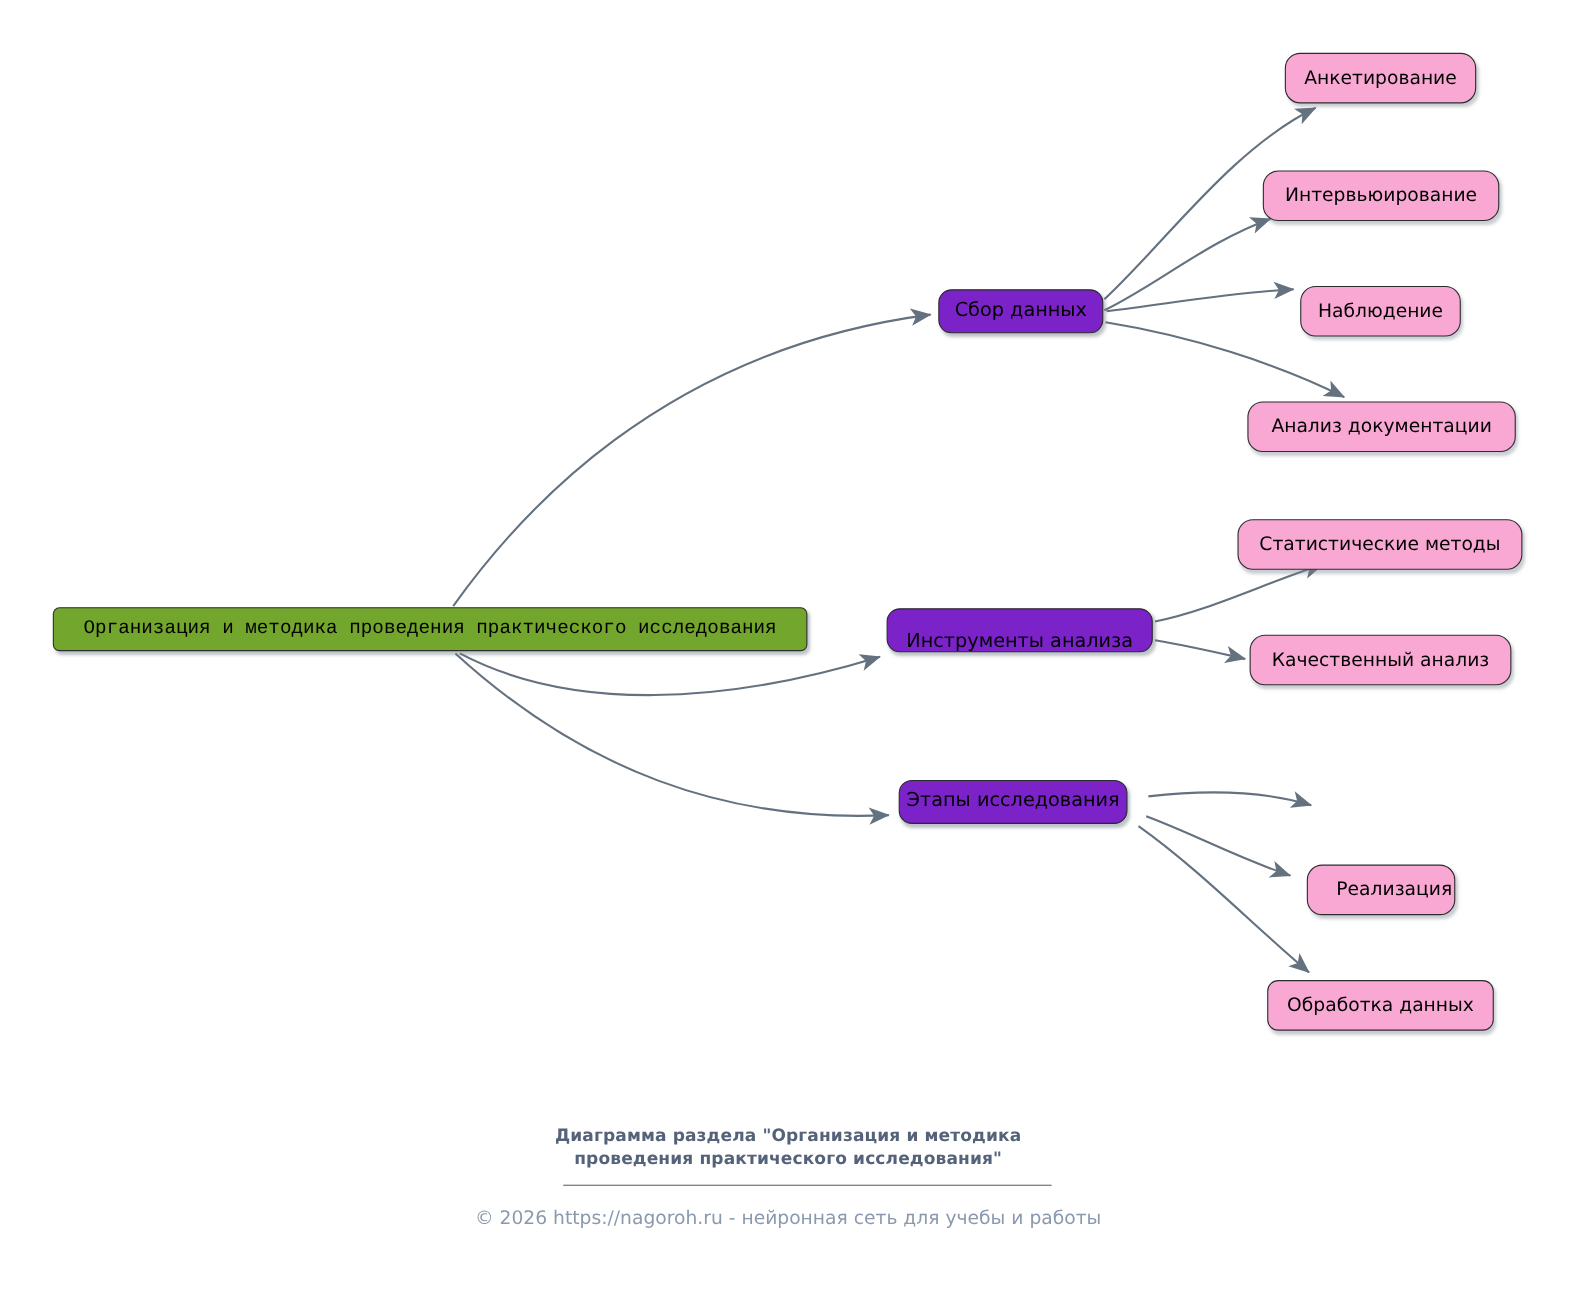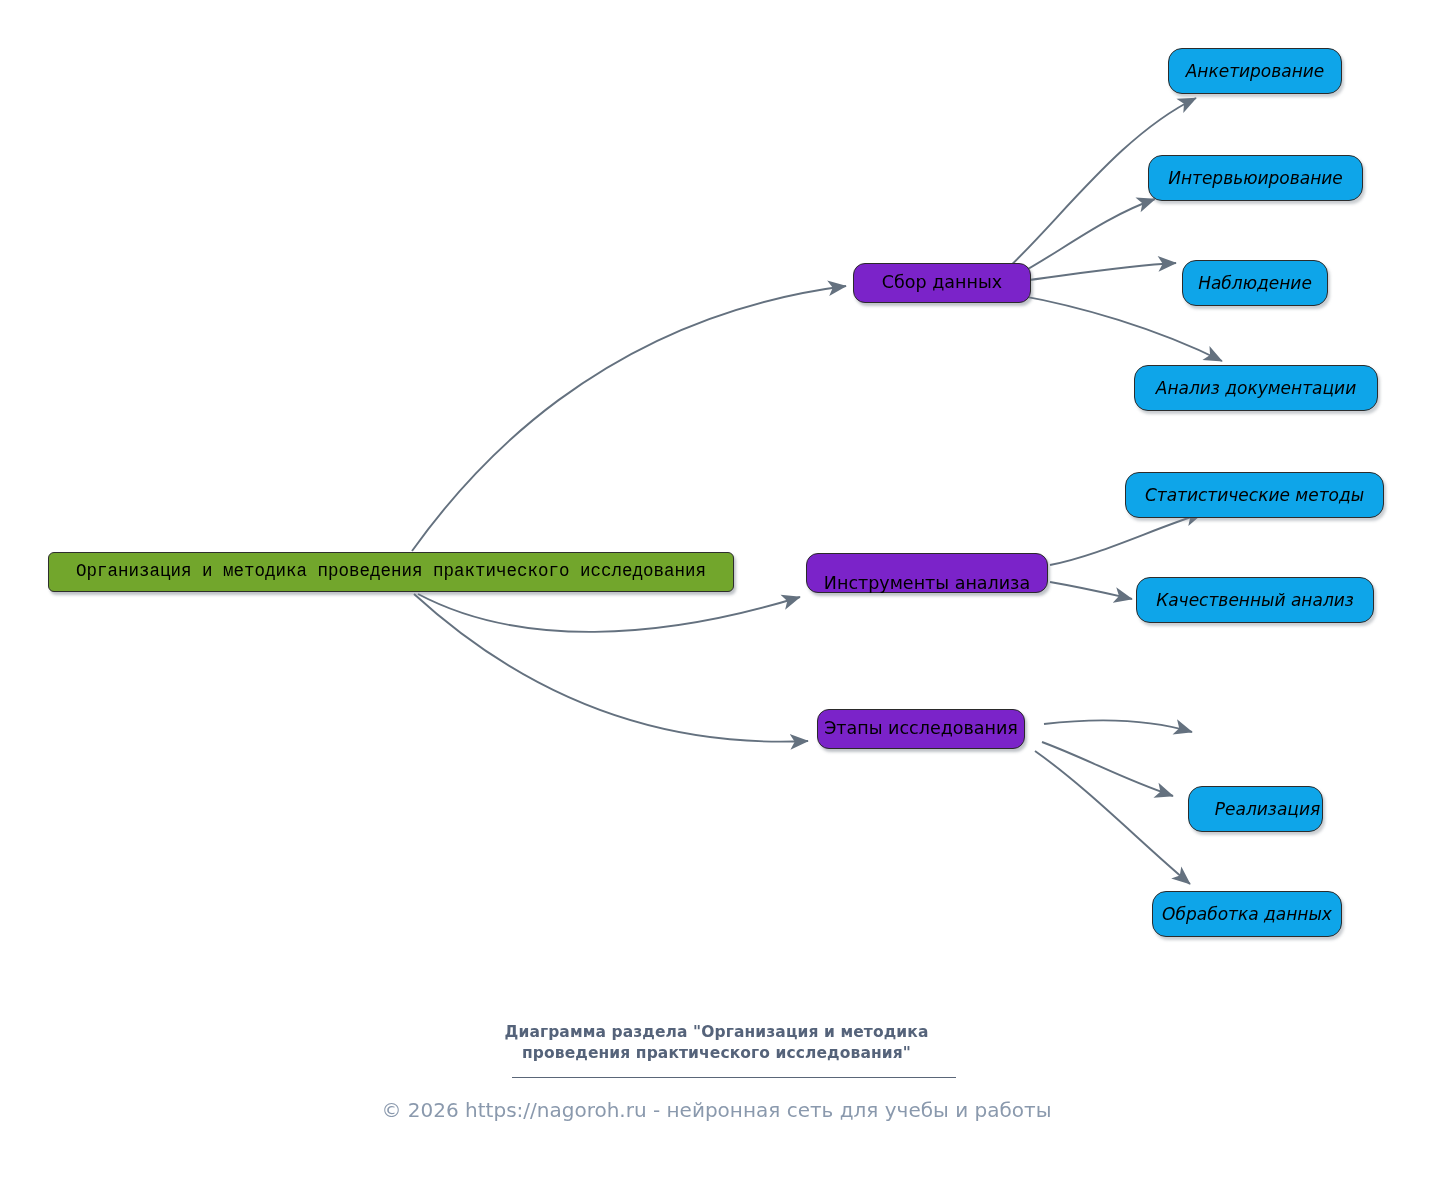--- a/index.html
+++ b/index.html
@@ -8,29 +8,29 @@
   #canvas{position:absolute;inset:0;width:1433px;height:1195px;}
   svg.edges{position:absolute;left:0;top:0;width:1433px;height:1195px;pointer-events:none;}
 
   .node{position:absolute;box-sizing:border-box;display:flex;align-items:center;
         justify-content:center;text-align:center;white-space:nowrap;
         border-radius:12px;border:1.6px solid #2b2b2b;
         box-shadow:2px 3px 3px rgba(110,120,130,0.45);
         color:#000000;font-size:17px;line-height:1;}
   .node.root{background:#72A62C;border-color:#2e2e2e;font-size:17.5px;border-radius:6px;font-family:Liberation Mono, monospace;}
   .node.branch{background:#7B23C9;border-color:#2a2a2a;font-size:17.5px;border-radius:12px;}
-  .node.leaf{background:#0ea5e9;border-color:#2c2c2c;border-radius:14px;font-size:17px;
-             box-shadow:2px 3px 3px rgba(120,130,140,0.40);font-style:italic;}
+  .node.leaf{background:#f9a8d4;border-color:#2c2c2c;border-radius:14px;font-size:17px;
+             box-shadow:2px 3px 3px rgba(120,130,140,0.40);}
 
   .caption{position:absolute;left:0;right:0;text-align:center;}
   #caption-title{top:1022px;font-size:15.5px;font-weight:bold;color:#55637A;
                  line-height:1.35;letter-spacing:0.1px;}
   #caption-rule{position:absolute;top:1077px;left:512px;width:444px;height:0;
                 border-top:1.5px solid #5a6678;}
-  #caption-copy{top:1098px;font-size:20px;color:#8A99AD;line-height:1.2;}
+  #caption-copy{top:1098px;font-size:17px;color:#8A99AD;line-height:1.2;}
 </style>
 </head>
 <body>
 
 <div id="canvas">
 
   <svg class="edges" viewBox="0 0 1433 1195" xmlns="http://www.w3.org/2000/svg">
     <defs>
       <marker id="arrow" viewBox="0 0 12 10" refX="10.5" refY="5" markerWidth="11" markerHeight="9" orient="auto-start-reverse">
         <path d="M0,0.4 L11,5 L0,9.6 L2.7,5 Z" fill="#64717F"></path>
@@ -55,21 +55,21 @@
       <path d="M 1044,724 C 1095,718 1145,718 1192,732"></path>
       <path d="M 1042,742 C 1090,760 1120,778 1173,796"></path>
       <path d="M 1035,751 C 1090,790 1140,842 1190,884"></path>
     </g>
   </svg>
 
   <div class="node root" style="left:48px;top:552px;width:686px;height:40px;">
     <span>Организация и методика проведения практического исследования</span>
   </div>
 
-  <div class="node branch" style="left:853px;top:263px;width:178px;height:40px;">
+  <div class="node branch" style="left:853px;top:263px;width:150px;height:40px;">
     <span>Сбор данных</span>
   </div>
   <div class="node leaf" style="left:1168px;top:48px;width:174px;height:46px;">
     <span>Анкетирование</span>
   </div>
   <div class="node leaf" style="left:1148px;top:155px;width:215px;height:46px;">
     <span>Интервьюирование</span>
   </div>
   <div class="node leaf" style="left:1182px;top:260px;width:146px;height:46px;">
     <span>Наблюдение</span>
@@ -87,21 +87,21 @@
   <div class="node leaf" style="left:1136px;top:577px;width:238px;height:46px;">
     <span>Качественный анализ</span>
   </div>
 
   <div class="node branch" style="left:817px;top:709px;width:208px;height:40px;">
     <span>Этапы исследования</span>
   </div>
   <div class="node leaf" style="left:1188px;top:786px;width:135px;height:46px;padding-left:24px;">
     <span>Реализация</span>
   </div>
-  <div class="node leaf" style="left:1152px;top:891px;width:190px;height:46px;">
+  <div class="node leaf" style="left:1152px;top:891px;width:206px;height:46px;border-radius:10px;">
     <span>Обработка данных</span>
   </div>
 
   <div class="caption" id="caption-title">
     <div>Диаграмма раздела "Организация и методика</div>
     <div>проведения практического исследования"</div>
   </div>
   <div id="caption-rule"></div>
   <div class="caption" id="caption-copy">© 2026 https://nagoroh.ru - нейронная сеть для учебы и работы</div>
 

